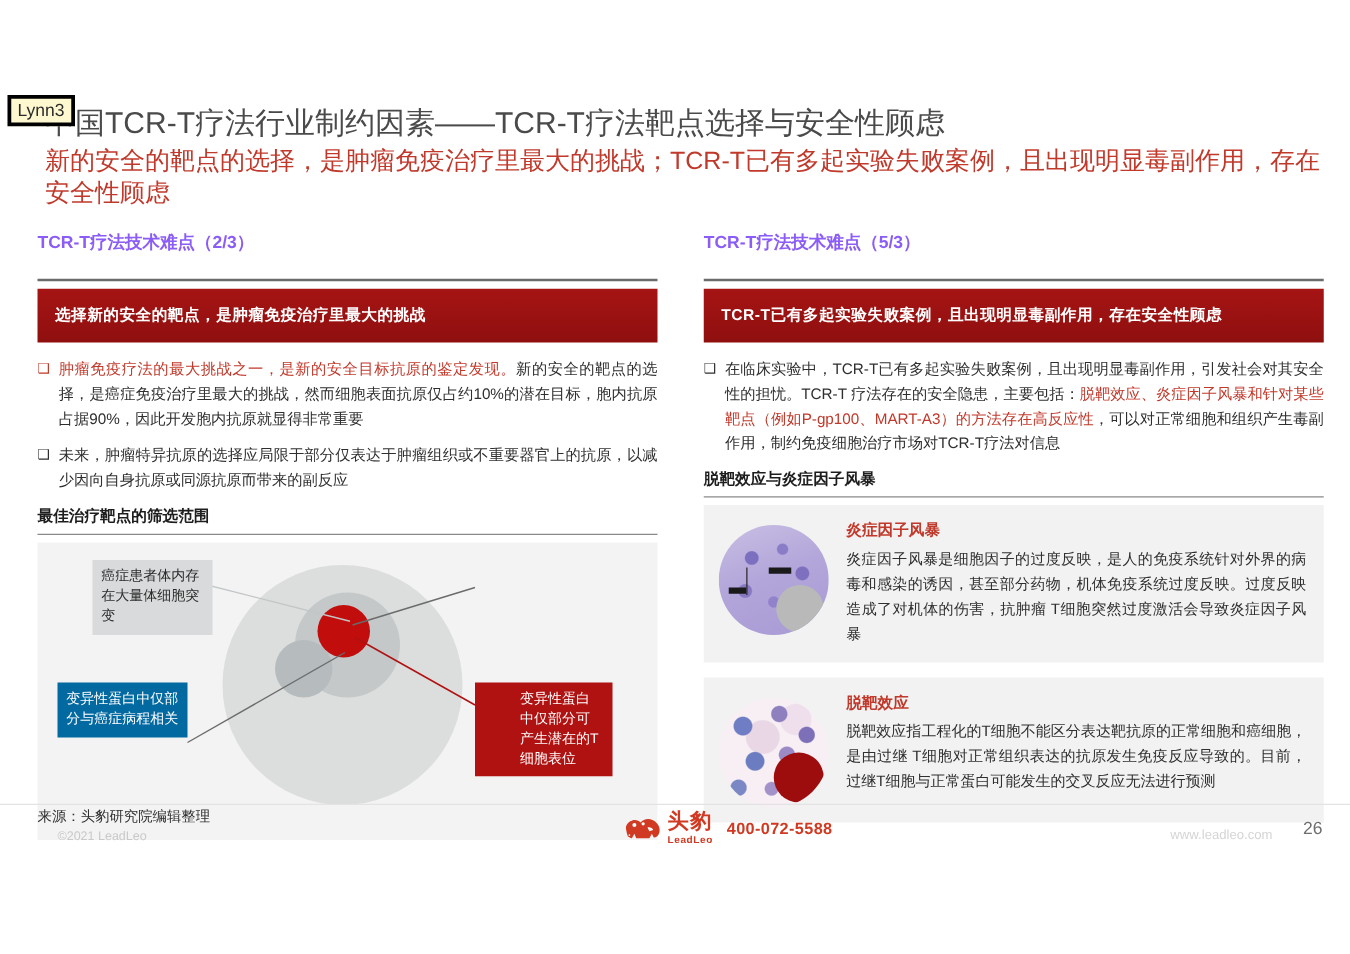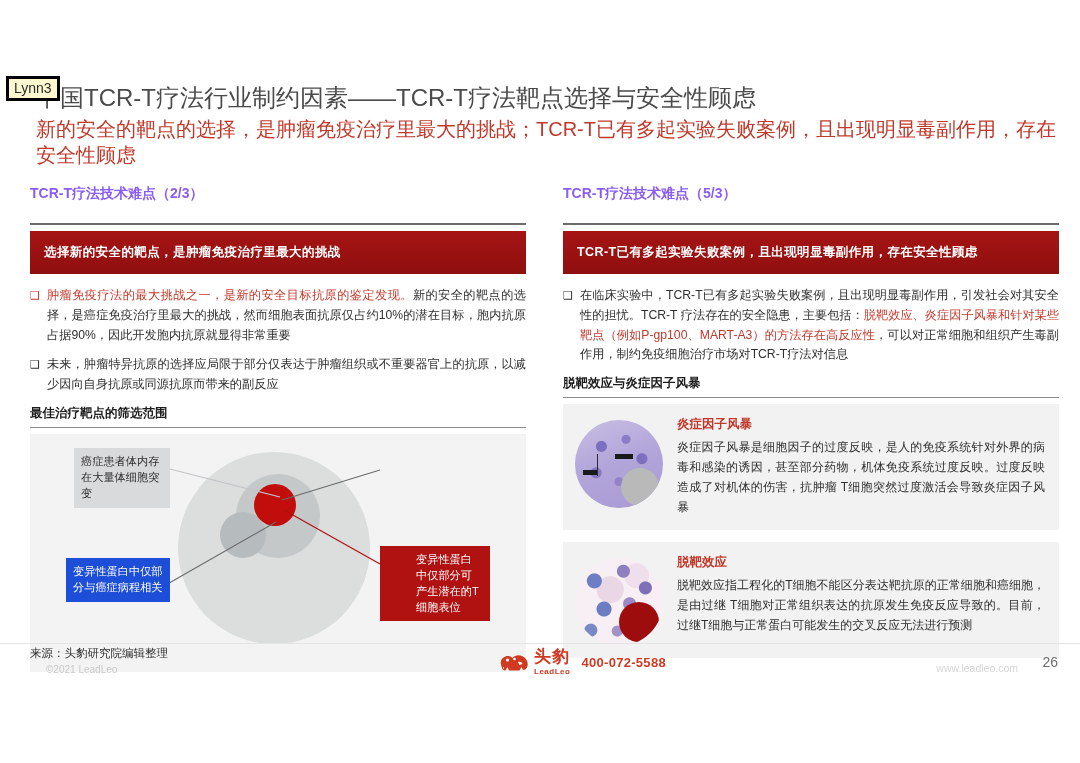--- a/index.html
+++ b/index.html
@@ -139,21 +139,21 @@
 
   .lbl {
     position: absolute;
     font-size: 11.2px;
     line-height: 1.42;
     padding: 6px 7px;
     z-index: 4;
   }
   .lbl-a { left: 16px;  top: 14px;  width: 96px; background: #d9dadb; color: #2c2c2c; margin-left: 28px; }
   .lbl-b { left: 350px; top: 18px;  width: 108px; background: #a7adb0; color: #ffffff; }
-  .lbl-c { left: 16px;  top: 124px; width: 104px; background: #1d4ed8; color: #ffffff; margin-left: 20px; }
+  .lbl-c { left: 16px;  top: 112px; width: 104px; background: #0369a1; color: #ffffff; }
   .lbl-d { left: 350px; top: 112px; width: 110px; background: #b01111; color: #ffffff; padding-left: 36px; }
 
   .connector { position: absolute; left: 0; top: 0; width: 496px; height: 238px; z-index: 2; }
 
   
   .card {
     position: relative;
     background: #f2f2f2;
     padding: 12px 14px 12px 12px;
     display: flex;

